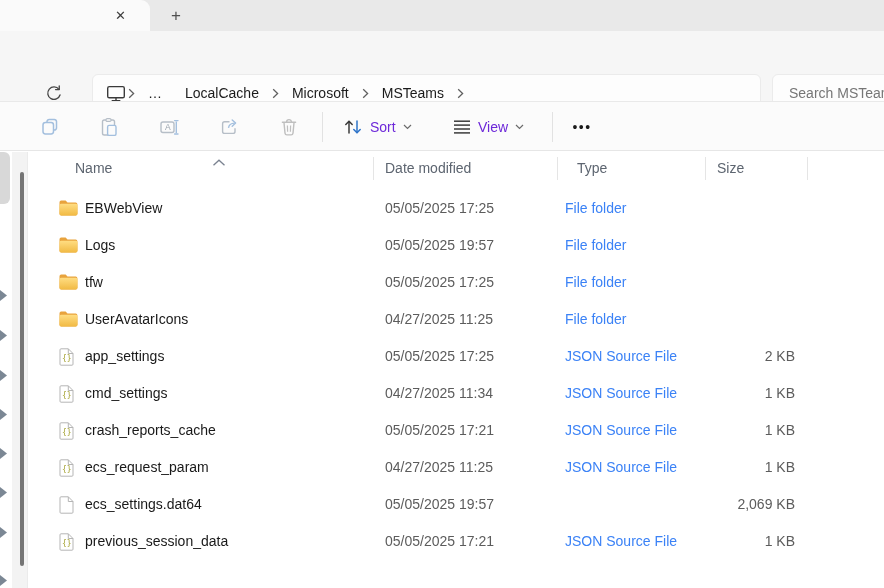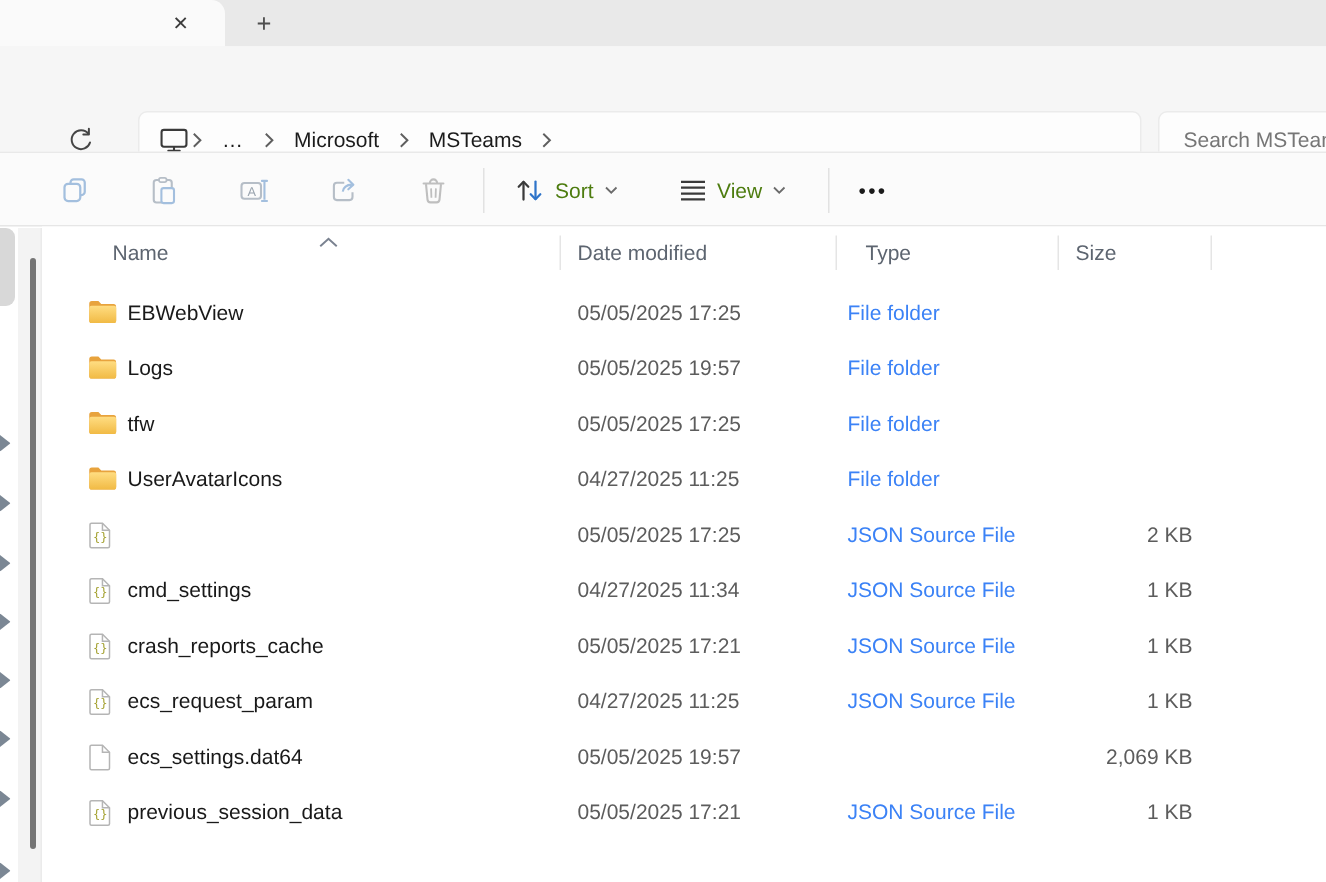--- a/index.html
+++ b/index.html
@@ -34,21 +34,21 @@
                       padding-left:16px; font-size:14px; color:#1b1b1b; font-family:inherit; }
   .search-box input::placeholder { color:#767676; opacity:1; }
 
   
   .toolbar { position:absolute; left:0; top:101px; width:884px; height:50px; background:#fbfbfb;
              border-top:1px solid #e9e9e9; }
   .tool-btn { position:absolute; top:8px; width:34px; height:34px; border:none; background:transparent;
               border-radius:5px; display:flex; align-items:center; justify-content:center; cursor:default; }
   .tool-group { position:absolute; top:8px; height:34px; border:none; background:transparent;
                 border-radius:5px; display:flex; align-items:center; gap:7px; padding:0 9px;
-                font-size:14px; color:#4d7c0f; cursor:pointer; font-family:inherit; }
+                font-size:14px; color:#6d28d9; cursor:pointer; font-family:inherit; }
   .tool-sep { position:absolute; top:10px; width:1px; height:30px; background:#e2e2e2; }
   .more-dots { font-size:14px; letter-spacing:1.5px; color:#1b1b1b; }
 
   
   .main-sep { position:absolute; left:0; top:150px; width:884px; height:1px; background:#e6e6e6; }
   .nav-highlight { position:absolute; left:-6px; top:152px; width:16px; height:52px; background:#d8d8d8;
                    border-radius:6px; }
   .nav-track { position:absolute; left:12px; top:152px; width:16px; height:436px; background:#f3f3f3;
                border-right:1px solid #ebebeb; }
   .nav-thumb { position:absolute; left:20px; top:172px; width:4px; height:394px; background:#757575;
@@ -112,20 +112,21 @@
           <line x1="10" y1="13.8" x2="10" y2="16.4" stroke="#3a3a3a" stroke-width="1.4"></line>
           <line x1="6.2" y1="16.6" x2="13.8" y2="16.6" stroke="#3a3a3a" stroke-width="1.4" stroke-linecap="round"></line>
         </svg>
       </span>
       <span class="crumb-sep">
         <svg width="7" height="11" viewBox="0 0 7 11">
             <polyline points="1.2,1.2 5.6,5.5 1.2,9.8" fill="none" stroke="#5f5f5f" stroke-width="1.3"></polyline>
           </svg>
       </span>
       <button class="crumb" style="letter-spacing:1px;">…</button>
+      <button class="crumb">LocalCache</button>
       <span class="crumb-sep">
         <svg width="7" height="11" viewBox="0 0 7 11">
             <polyline points="1.2,1.2 5.6,5.5 1.2,9.8" fill="none" stroke="#5f5f5f" stroke-width="1.3"></polyline>
           </svg>
       </span>
       <button class="crumb">Microsoft</button>
       <span class="crumb-sep">
         <svg width="7" height="11" viewBox="0 0 7 11">
             <polyline points="1.2,1.2 5.6,5.5 1.2,9.8" fill="none" stroke="#5f5f5f" stroke-width="1.3"></polyline>
           </svg>
@@ -307,20 +308,21 @@
   <div class="file-row">
     <span class="cell-icon">
 
       <svg class="fi fi-json" width="15" height="18" viewBox="0 0 15 18" style="display: block;">
         <path d="M1 1.8 a1 1 0 0 1 1-1 h7.3 L14 5.5 v10.7 a1 1 0 0 1-1 1 H2 a1 1 0 0 1-1-1 z" fill="#fff" stroke="#b5b5b5" stroke-width="1"></path>
         <path d="M9.3 0.8 V5.5 H14" fill="none" stroke="#b5b5b5" stroke-width="1"></path>
         <text x="3" y="12.6" font-size="8" font-family="DejaVu Sans Mono, monospace" fill="#a3a02e">{}</text>
       </svg>
 
     </span>
+    <span class="cell-name">app_settings</span>
     <span class="cell-date">05/05/2025 17:25</span>
     <span class="cell-type">JSON Source File</span>
     <span class="cell-size">2 KB</span>
   </div>
 
   <div class="file-row">
     <span class="cell-icon">
 
       <svg class="fi fi-json" width="15" height="18" viewBox="0 0 15 18" style="display: block;">
         <path d="M1 1.8 a1 1 0 0 1 1-1 h7.3 L14 5.5 v10.7 a1 1 0 0 1-1 1 H2 a1 1 0 0 1-1-1 z" fill="#fff" stroke="#b5b5b5" stroke-width="1"></path>

